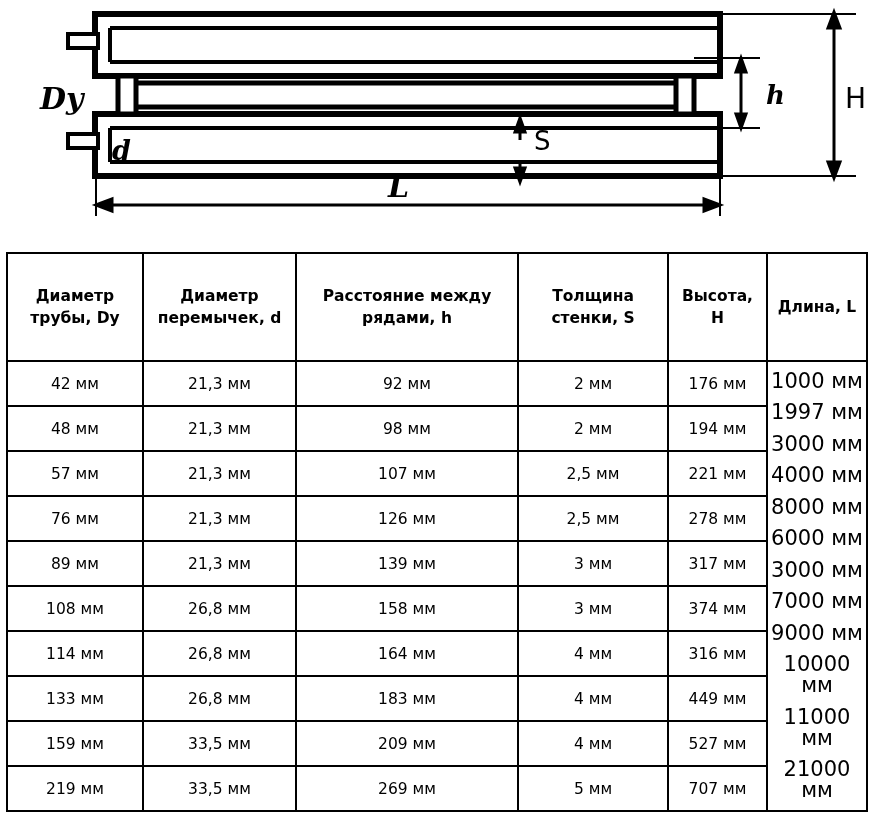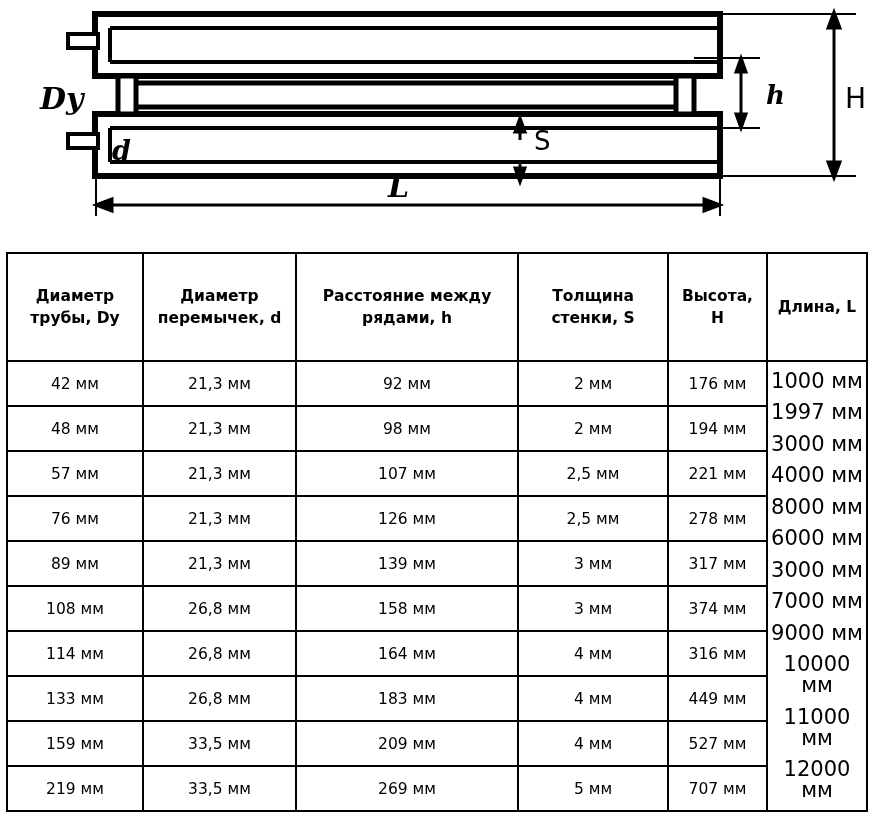--- a/index.html
+++ b/index.html
@@ -223,21 +223,21 @@
             <span>1997 мм</span>
             <span>3000 мм</span>
             <span>4000 мм</span>
             <span>8000 мм</span>
             <span>6000 мм</span>
             <span>3000 мм</span>
             <span>7000 мм</span>
             <span>9000 мм</span>
             <span>10000 мм</span>
             <span>11000 мм</span>
-            <span>12000 мм</span>
+            <span>21000 мм</span>
           </div>
         </td>
       </tr>
       <tr>
         <td>48 мм</td>
         <td>21,3 мм</td>
         <td>98 мм</td>
         <td>2 мм</td>
         <td>194 мм</td>
       </tr>

